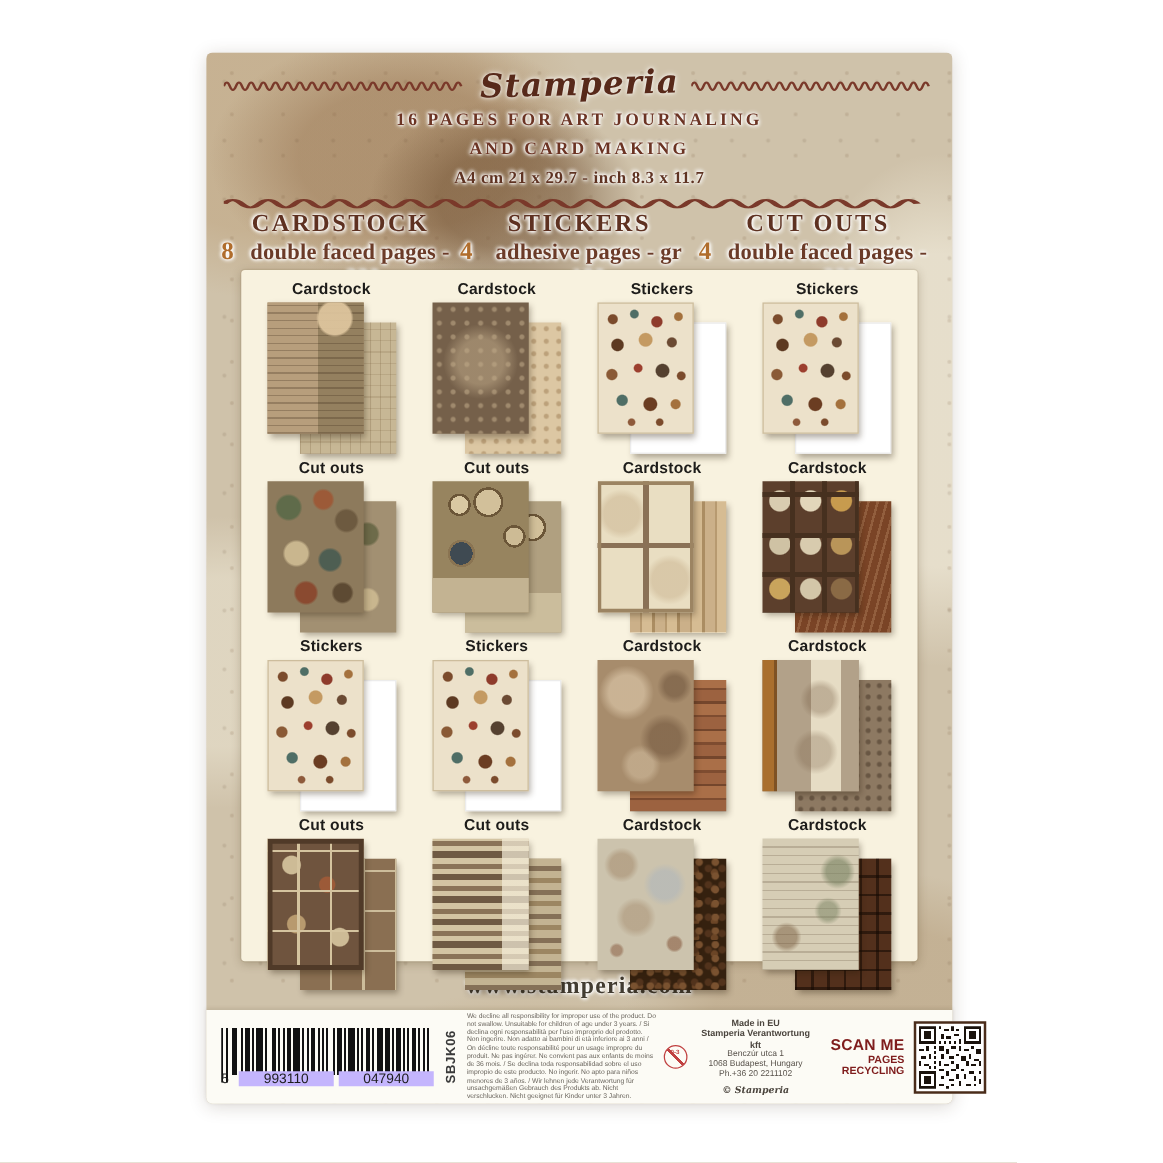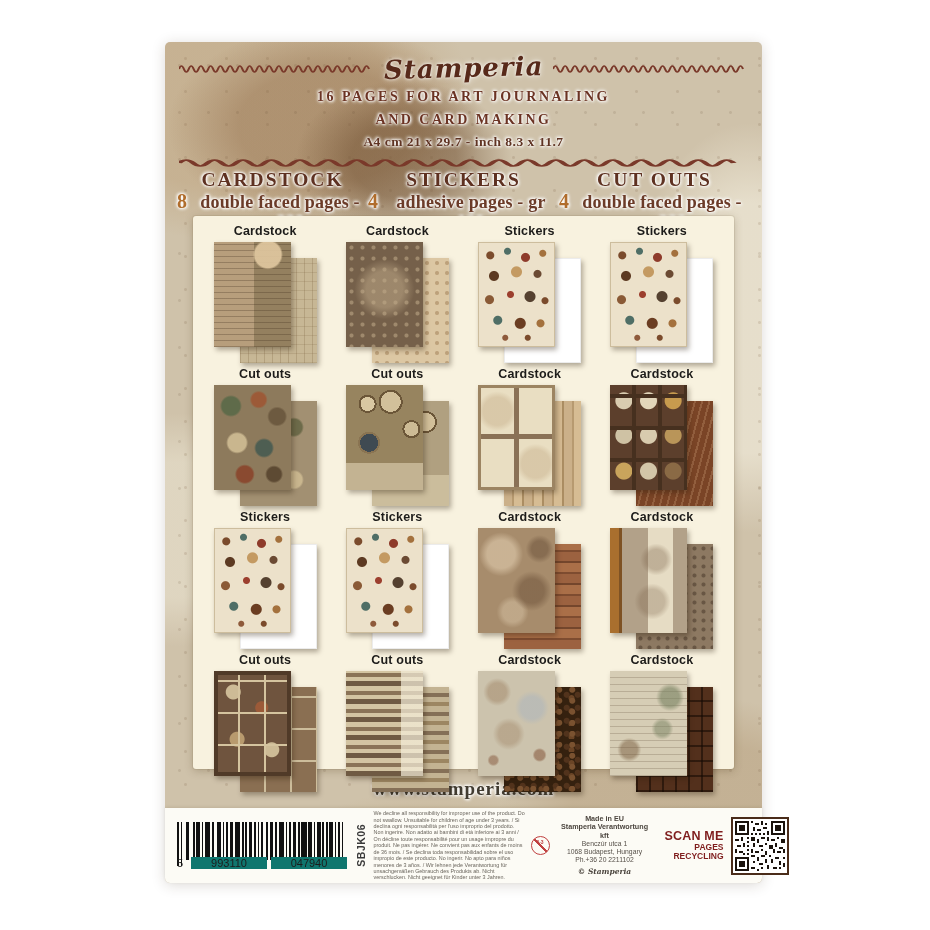--- a/index.html
+++ b/index.html
@@ -221,21 +221,21 @@
     position:absolute;left:0;top:766px;width:597px;height:75px;
     background:#fcfbf5;border-radius:0 0 5px 5px;
     display:flex;align-items:center;box-sizing:border-box;
     padding:6px 8px 6px 12px;gap:7px;
     box-shadow:0 -1px 3px rgba(90,70,40,.12);
   }
   .barcode-block{width:172px;flex:none;}
   .barcode-bars{display:block;width:168px;height:44px;}
   .barcode-digits{display:flex;font-size:11px;color:#1c1c1c;margin-top:-9px;background:transparent;}
   .barcode-digits .d0{width:12px;text-align:left;}
-  .barcode-digits .d1,.barcode-digits .d2{flex:1;text-align:center;background:#0f766e;margin:0 2px;}
+  .barcode-digits .d1,.barcode-digits .d2{flex:1;text-align:center;background:#c4b5fd;margin:0 2px;}
   .sku{
     flex:none;writing-mode:vertical-rl;transform:rotate(180deg);
     font-size:10.5px;font-weight:bold;color:#3a3a3a;letter-spacing:.5px;line-height:1;
   }
   .disclaimer{
     position:relative;width:176px;flex:none;
     font-size:5.4px;line-height:6.4px;color:#6a655d;text-align:left;
     padding-right:24px;box-sizing:border-box;
   }
   .age-icon{

